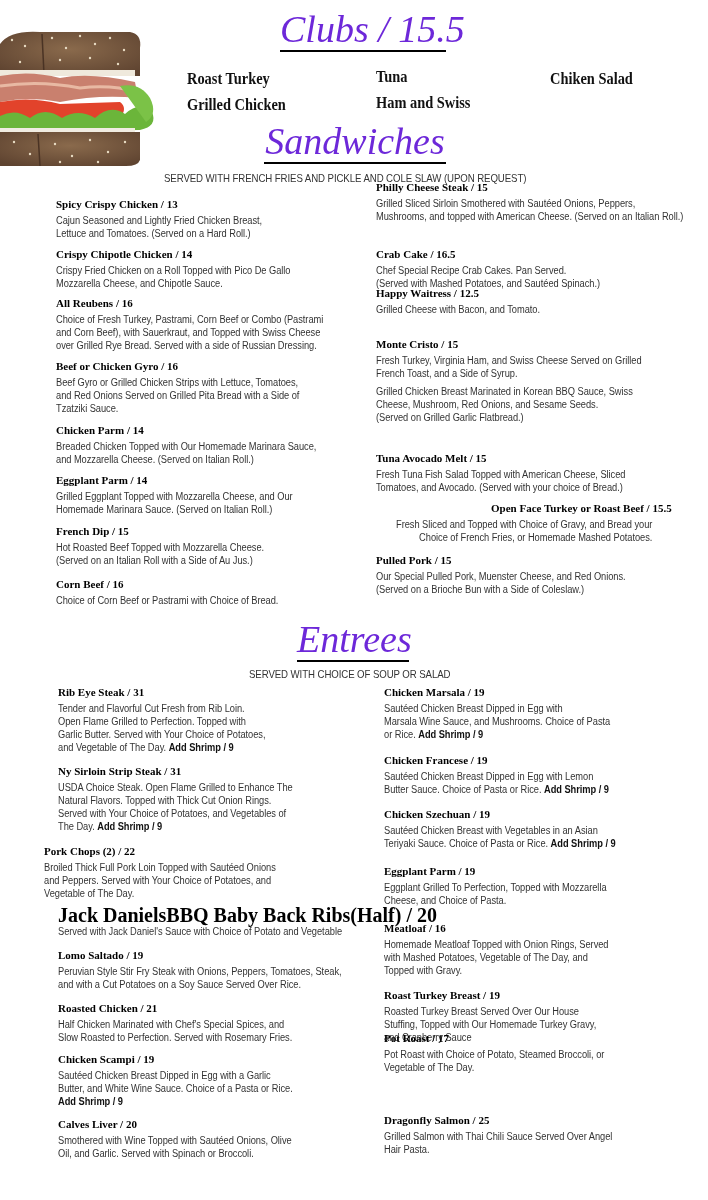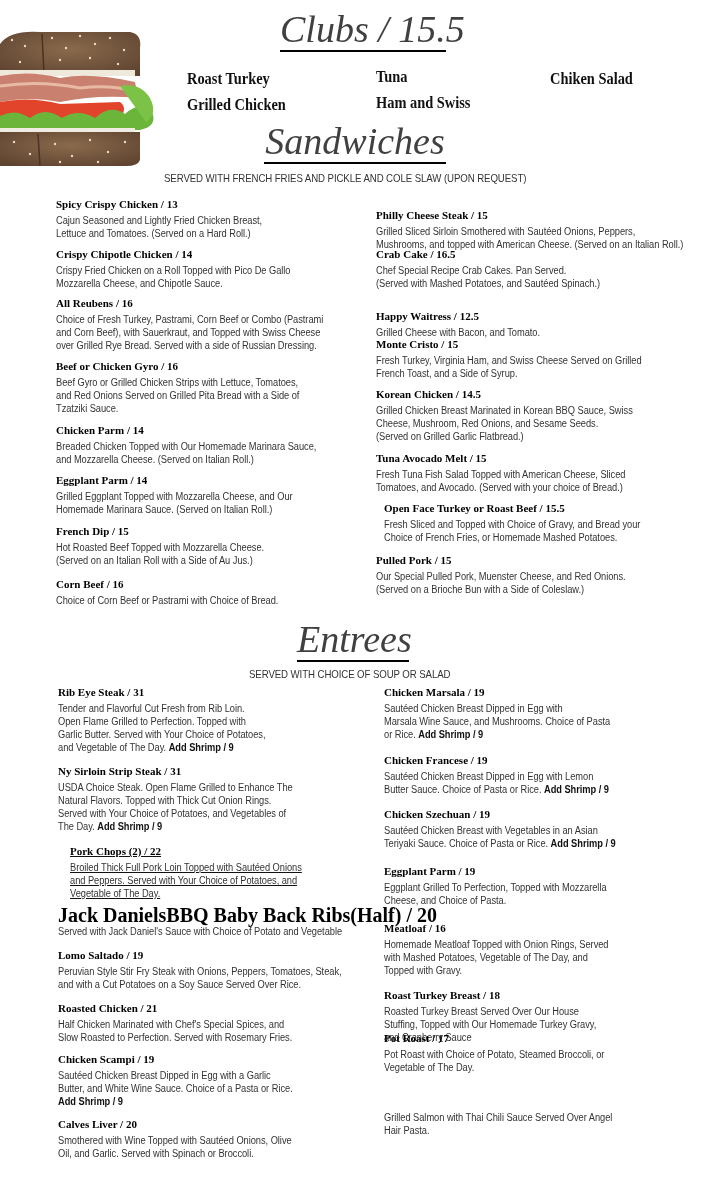--- a/index.html
+++ b/index.html
@@ -2,21 +2,21 @@
 <html><head>
 <meta charset="utf-8">
 <style>
   html, body { margin: 0; padding: 0; background: #ffffff; }
   body { width: 708px; height: 1200px; position: relative; overflow: hidden; color: #111; }
 
   .section-title {
     position: absolute;
     font-family: "Liberation Serif", "DejaVu Serif", serif;
     font-style: italic;
-    color: #404040;
+    color: #6d28d9;
     text-align: center;
     border-bottom: 2px solid #000;
     line-height: 1;
     padding-bottom: 2px;
     white-space: nowrap;
   }
   .subtitle {
     position: absolute;
     font-family: "Liberation Sans", sans-serif;
     font-size: 10.5px;
@@ -180,63 +180,62 @@
       <div>(Served on an Italian Roll with a Side of Au Jus.)</div>
     </div>
 </div>
 <div class="item" style="left:56px; top:575px;">
   <div class="item-name">Corn Beef  / 16</div>
   <div class="item-desc">
       <div>Choice of Corn Beef or Pastrami with Choice of Bread.</div>
     </div>
 </div>
 
-<div class="item" style="left:376px; top:206px;">
+<div class="item" style="left:376px; top:178px;">
   <div class="item-name">Philly Cheese Steak / 15</div>
   <div class="item-desc">
       <div>Grilled Sliced Sirloin Smothered with Sautéed Onions, Peppers,</div>
       <div>Mushrooms, and topped with American Cheese. (Served on an Italian Roll.)</div>
     </div>
 </div>
 <div class="item" style="left:376px; top:245px;">
   <div class="item-name">Crab Cake / 16.5</div>
   <div class="item-desc">
       <div>Chef Special Recipe Crab Cakes. Pan Served.</div>
       <div>(Served with Mashed Potatoes, and Sautéed Spinach.)</div>
     </div>
 </div>
-<div class="item" style="left:376px; top:307px;">
+<div class="item" style="left:376px; top:284px;">
   <div class="item-name">Happy Waitress / 12.5</div>
   <div class="item-desc">
       <div>Grilled Cheese with Bacon, and Tomato.</div>
     </div>
 </div>
 <div class="item" style="left:376px; top:335px;">
   <div class="item-name">Monte Cristo / 15</div>
   <div class="item-desc">
       <div>Fresh Turkey, Virginia Ham, and Swiss Cheese Served on Grilled</div>
       <div>French Toast, and a Side of Syrup.</div>
     </div>
 </div>
 <div class="item" style="left:376px; top:385px;">
-  <div class="item-name">Korean Chicken / 14.5</div>
   <div class="item-desc">
       <div>Grilled Chicken Breast Marinated in Korean BBQ Sauce, Swiss</div>
       <div>Cheese, Mushroom, Red Onions, and Sesame Seeds.</div>
       <div>(Served on Grilled Garlic Flatbread.)</div>
     </div>
 </div>
 <div class="item" style="left:376px; top:449px;">
   <div class="item-name">Tuna Avocado  Melt / 15</div>
   <div class="item-desc">
       <div>Fresh Tuna Fish Salad Topped with American Cheese, Sliced</div>
       <div>Tomatoes, and Avocado. (Served with your choice of Bread.)</div>
     </div>
 </div>
-<div class="item" style="left:384px; top:499px;">
+<div class="item" style="left:396px; top:499px;text-align:right;">
   <div class="item-name">Open Face Turkey or Roast Beef / 15.5</div>
   <div class="item-desc">
       <div>Fresh Sliced and Topped with Choice of Gravy, and Bread your</div>
       <div>Choice of French Fries, or Homemade Mashed Potatoes.</div>
     </div>
 </div>
 <div class="item" style="left:376px; top:551px;">
   <div class="item-name">Pulled Pork / 15</div>
   <div class="item-desc">
       <div>Our Special Pulled Pork, Muenster Cheese, and Red Onions.</div>
@@ -258,21 +257,21 @@
 </div>
 <div class="item" style="left:58px; top:762px;">
   <div class="item-name">Ny Sirloin Strip Steak / 31</div>
   <div class="item-desc">
       <div>USDA Choice Steak. Open Flame Grilled to Enhance The</div>
       <div>Natural Flavors. Topped with Thick Cut Onion Rings.</div>
       <div>Served with Your Choice of Potatoes, and Vegetables of</div>
       <div><span>The Day. </span><span class="addon">Add Shrimp / 9</span></div>
     </div>
 </div>
-<div class="item" style="left:70px; top:842px;text-decoration:underline;">
+<div class="item" style="left:44px; top:842px;">
   <div class="item-name">Pork Chops (2) / 22</div>
   <div class="item-desc">
       <div>Broiled Thick Full Pork Loin Topped with Sautéed Onions</div>
       <div>and Peppers. Served with Your Choice of Potatoes, and</div>
       <div>Vegetable of The Day.</div>
     </div>
 </div>
 <div class="item" style="left:58px; top:906px;">
   <div class="item-name" style="font-size:20px;">Jack DanielsBBQ Baby Back Ribs(Half) / 20</div>
   <div class="item-desc">
@@ -340,32 +339,33 @@
 </div>
 <div class="item" style="left:384px; top:919px;">
   <div class="item-name">Meatloaf / 16</div>
   <div class="item-desc">
       <div>Homemade Meatloaf Topped with Onion Rings, Served</div>
       <div>with Mashed Potatoes, Vegetable of The Day, and</div>
       <div>Topped with Gravy.</div>
     </div>
 </div>
 <div class="item" style="left:384px; top:986px;">
-  <div class="item-name">Roast Turkey Breast / 18</div>
+  <div class="item-name">Roast Turkey Breast / 19</div>
   <div class="item-desc">
       <div>Roasted Turkey Breast Served Over Our House</div>
       <div>Stuffing, Topped with Our Homemade Turkey Gravy,</div>
       <div>and Cranberry Sauce</div>
     </div>
 </div>
 <div class="item" style="left:384px; top:1029px;">
   <div class="item-name">Pot Roast / 17</div>
   <div class="item-desc">
       <div>Pot Roast with Choice of Potato, Steamed Broccoli, or</div>
       <div>Vegetable of The Day.</div>
     </div>
 </div>
 <div class="item" style="left:384px; top:1111px;">
+  <div class="item-name">Dragonfly Salmon / 25</div>
   <div class="item-desc">
       <div>Grilled Salmon with Thai Chili Sauce Served Over Angel</div>
       <div>Hair Pasta.</div>
     </div>
 </div>
 
 </body></html>

